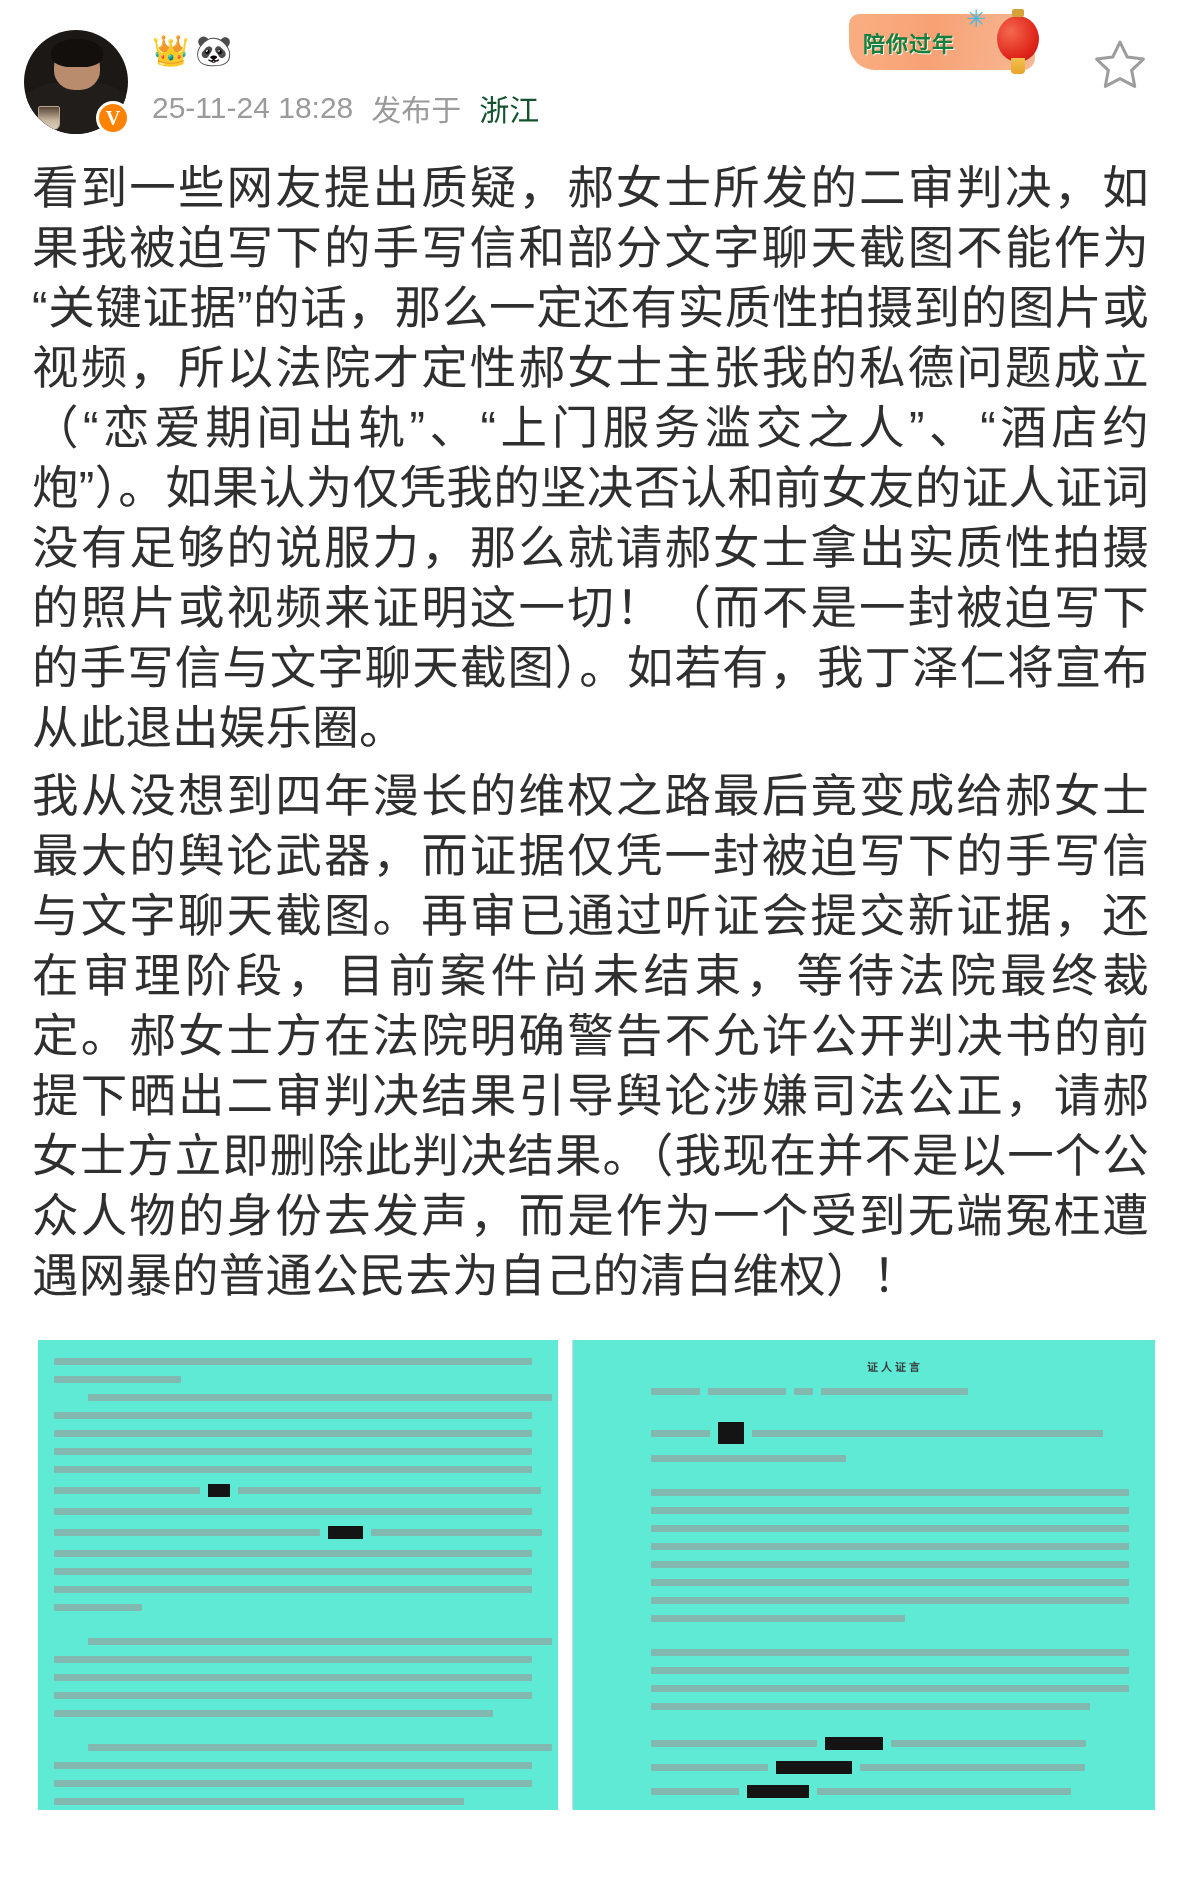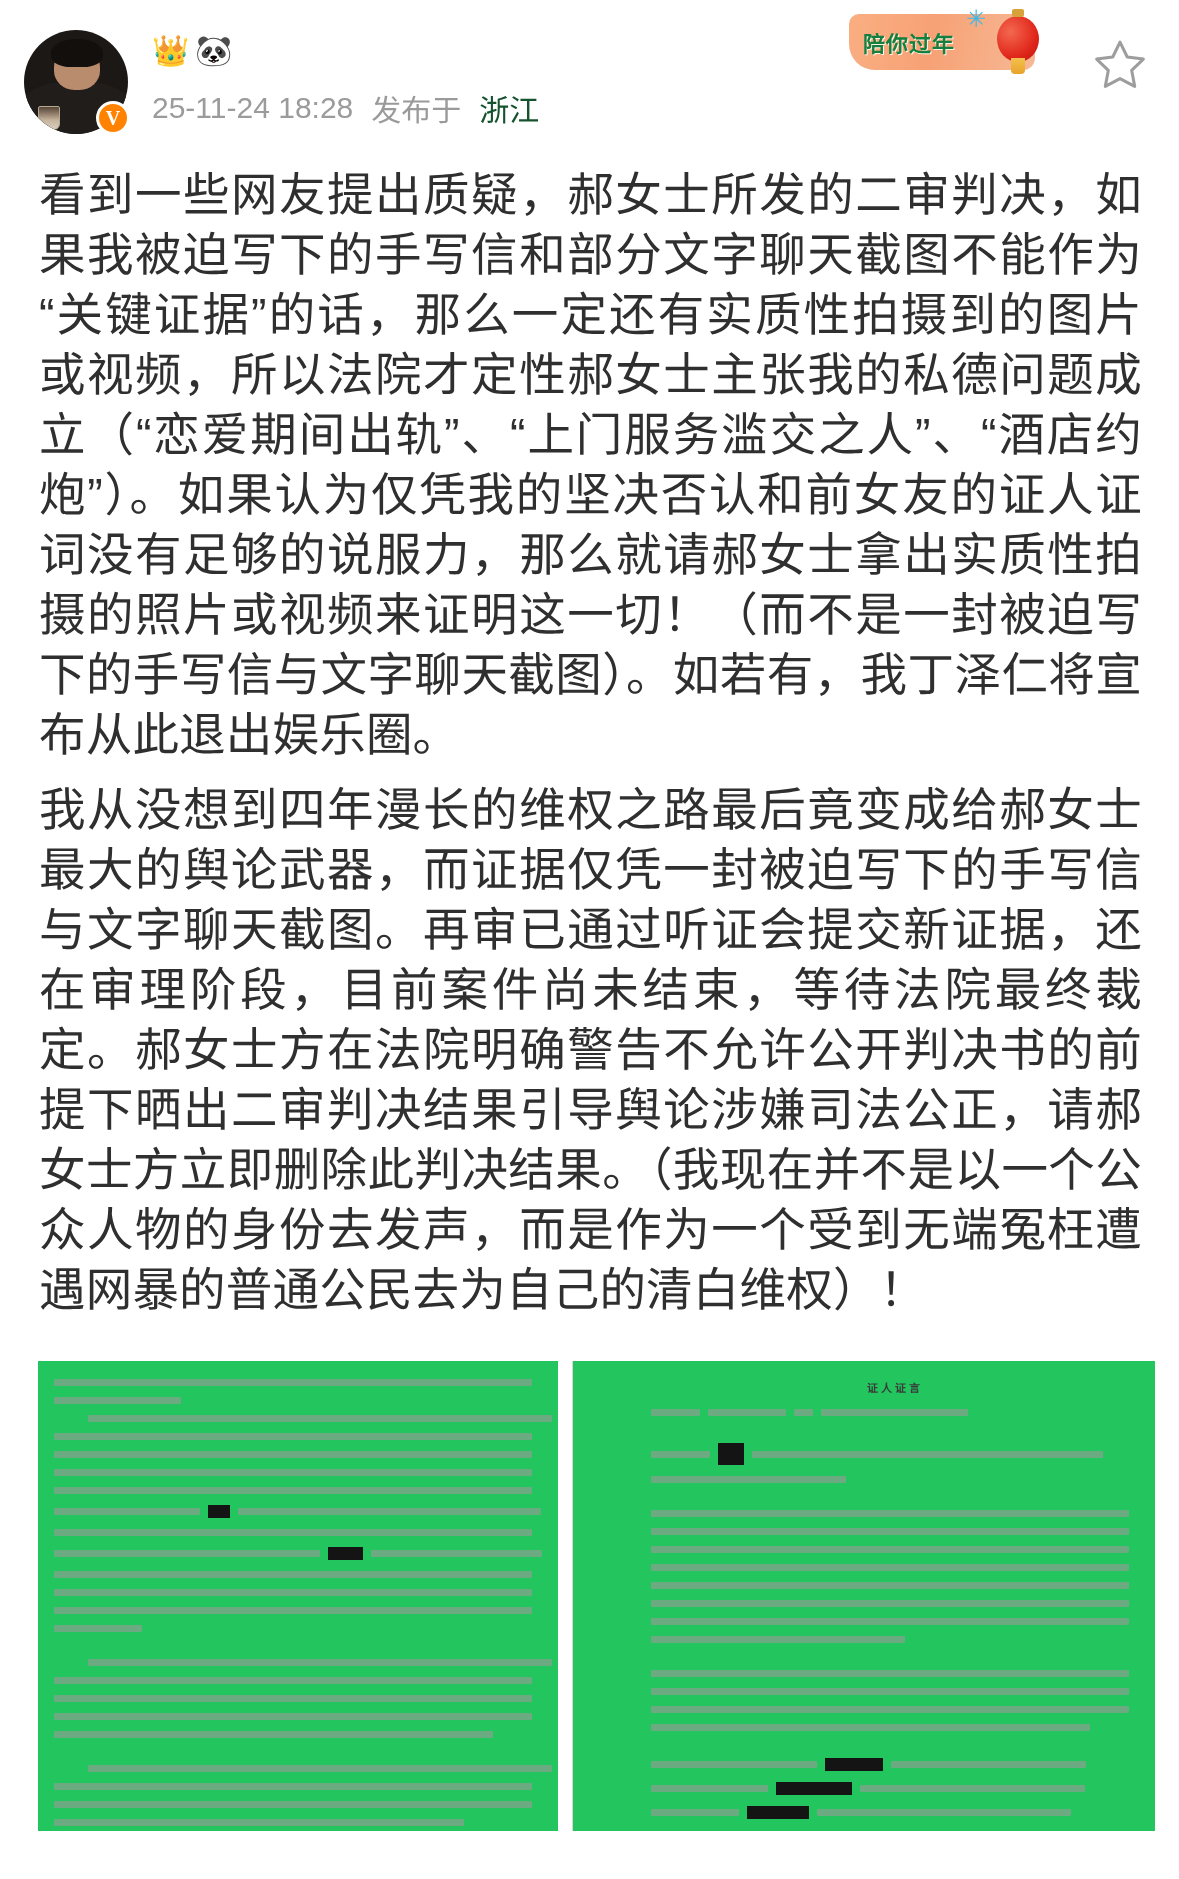--- a/index.html
+++ b/index.html
@@ -198,31 +198,31 @@
   .post-body {
     padding: 0 22px 0 24px;
     color: #2f2f2f;
     font-size: 46.5px;
     line-height: 60px;
     letter-spacing: .2px;
     font-family: "Liberation Sans", "DejaVu Sans", sans-serif;
     text-align: justify;
     text-justify: inter-character;
   }
-  .post-body p { margin: 15px; }
+  .post-body p { margin: 8px; }
 
   
   .attachments {
     display: flex;
     gap: 14px;
     padding: 26px 24px 0 38px;
   }
   .doc-card {
     position: relative;
-    background: #22c55e;
+    background: #5eead4;
     overflow: hidden;
     flex: 1 1 0;
     height: 470px;
     padding: 18px 16px 10px 16px;
   }
   .doc-card.right-doc { border-left: 1px solid #d8d8d8; padding-left: 78px; }
   .doc-title {
     text-align: center;
     font-size: 11px;
     color: #3a3a3a;

